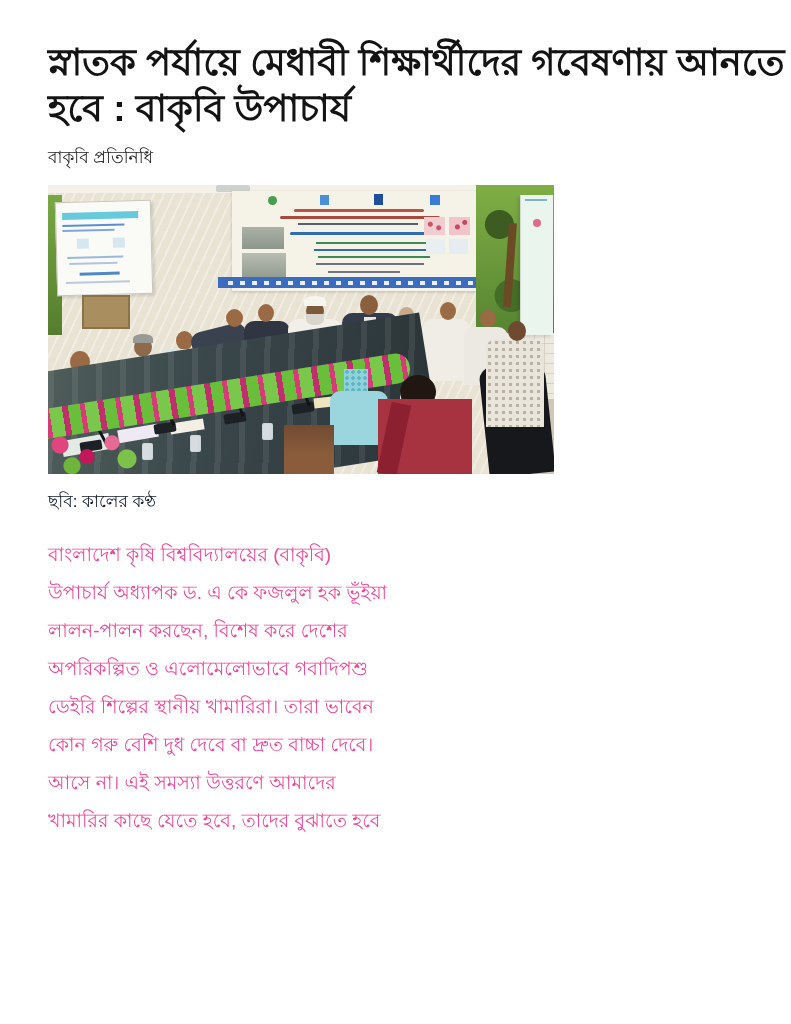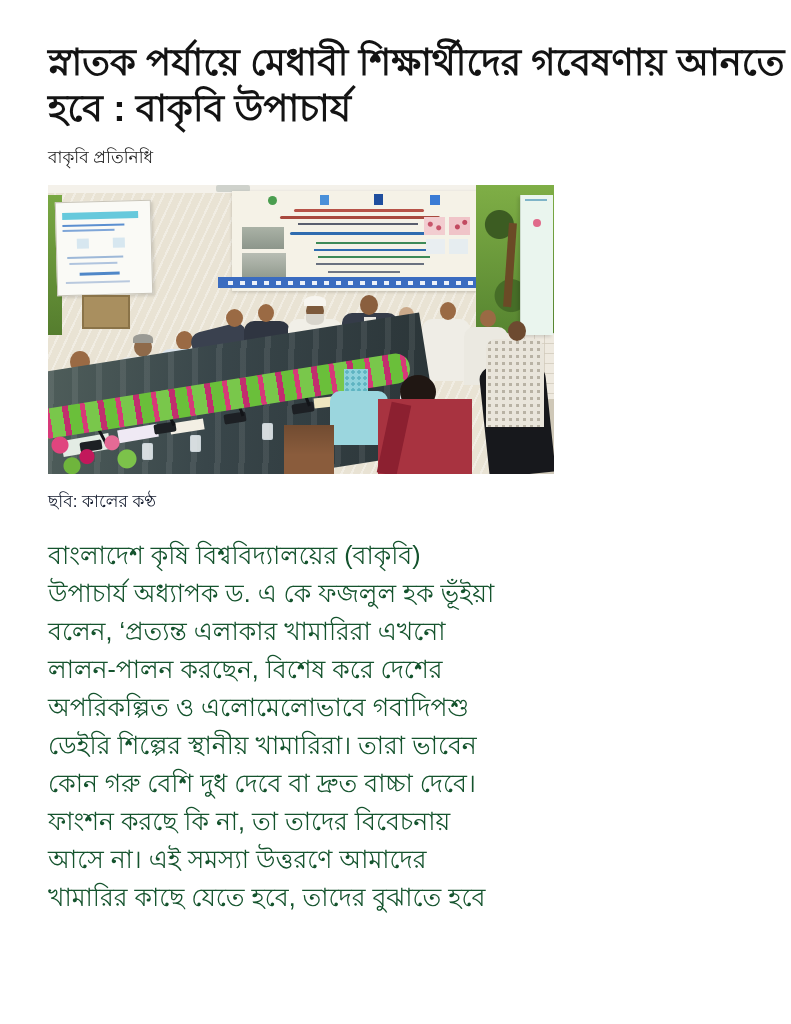--- a/index.html
+++ b/index.html
@@ -164,21 +164,21 @@
   .m4 { left:50px; top:230px; transform:rotate(-28deg); }
   .glass { width:9px; height:15px; background:rgba(245,250,252,.82);
     border:1px solid rgba(200,210,215,.8); border-radius:2px; }
   .g1 { left:142px; top:250px; } .g2 { left:214px; top:238px; } .g3 { left:286px; top:226px; }
   .g4 { left:94px; top:258px; }
   .bottle { left:352px; top:204px; width:8px; height:19px; background:rgba(238,244,246,.9); border-radius:3px 3px 1px 1px; }
 
   .caption { margin-top:14px; font-size:17px; color:#0f172a; }
 
   .body-text { margin-top:20px; }
-  .body-line { white-space:nowrap; font-size:25px; line-height:38px; height:38px; color:#14532d; }
+  .body-line { white-space:nowrap; font-size:19px; line-height:38px; height:38px; color:#ec4899; }
 </style>
 </head>
 <body>
 
 <div class="article">
 
   <h1 class="headline">
     <span>স্নাতক পর্যায়ে মেধাবী শিক্ষার্থীদের গবেষণায় আনতে</span>
     <span>হবে : বাকৃবি উপাচার্য</span>
   </h1>
@@ -295,23 +295,21 @@
     <div class="p13-torso"></div>
     <div class="p13-drape"></div>
     <div class="p14-head"></div>
   </div>
 
   <div class="caption">ছবি: কালের কণ্ঠ</div>
 
   <div class="body-text">
     <div class="body-line">বাংলাদেশ কৃষি বিশ্ববিদ্যালয়ের (বাকৃবি)</div>
     <div class="body-line">উপাচার্য অধ্যাপক ড. এ কে ফজলুল হক ভূঁইয়া</div>
-    <div class="body-line">বলেন, ‘প্রত্যন্ত এলাকার খামারিরা এখনো</div>
     <div class="body-line">লালন-পালন করছেন, বিশেষ করে দেশের</div>
     <div class="body-line">অপরিকল্পিত ও এলোমেলোভাবে গবাদিপশু</div>
     <div class="body-line">ডেইরি শিল্পের স্থানীয় খামারিরা। তারা ভাবেন</div>
     <div class="body-line">কোন গরু বেশি দুধ দেবে বা দ্রুত বাচ্চা দেবে।</div>
-    <div class="body-line">ফাংশন করছে কি না, তা তাদের বিবেচনায়</div>
     <div class="body-line">আসে না। এই সমস্যা উত্তরণে আমাদের</div>
     <div class="body-line">খামারির কাছে যেতে হবে, তাদের বুঝাতে হবে</div>
   </div>
 
 </div>
 
 </body></html>

